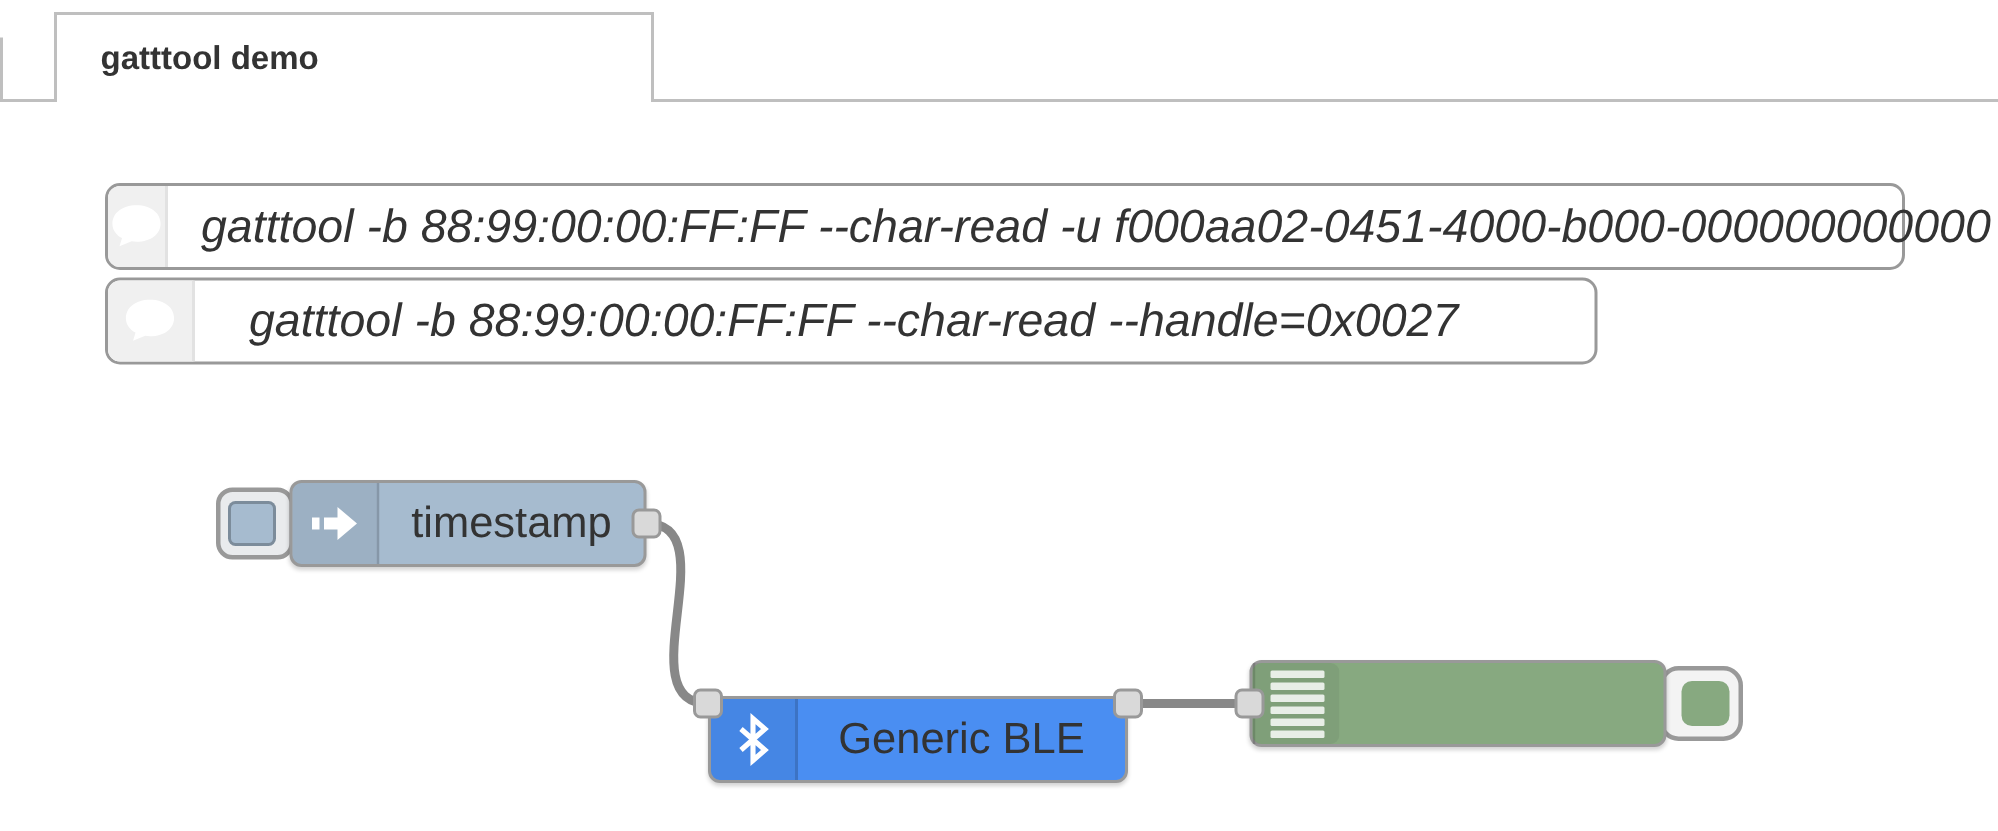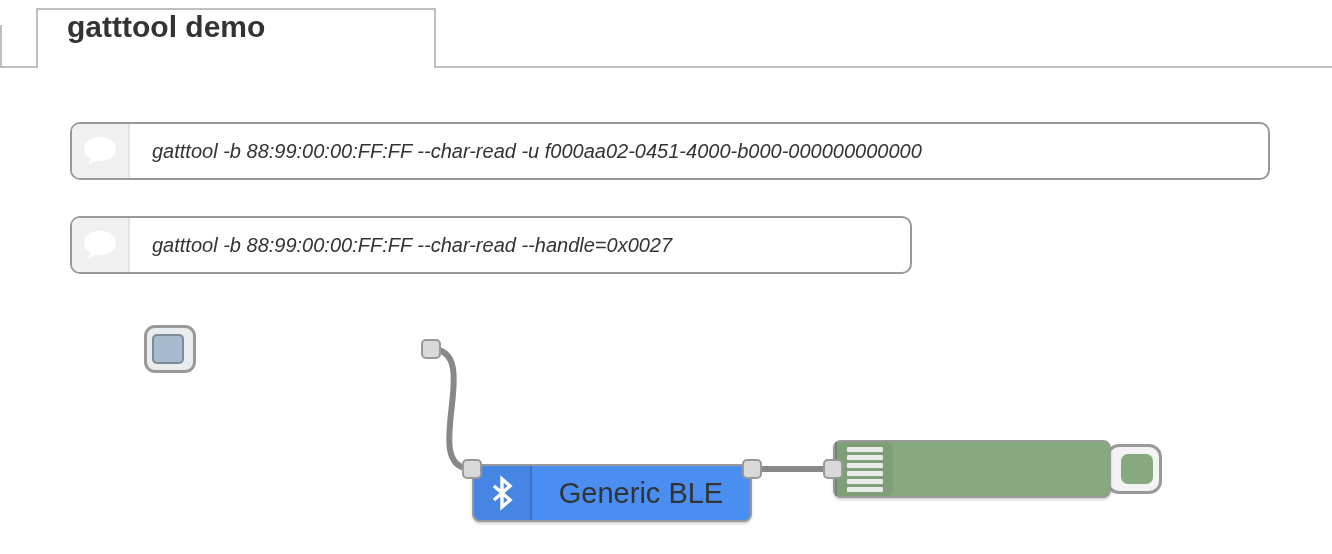--- a/index.html
+++ b/index.html
@@ -7,32 +7,32 @@
     position:relative;width:1332px;height:554px;background:#ffffff;
     font-family:"Liberation Sans",sans-serif;overflow:hidden;
   }
   
   .tabbar-line{position:absolute;left:0;top:66px;width:1332px;height:0;
     border-top:2px solid #bfbfbf;z-index:1;}
   .tab-stub{position:absolute;left:0;top:25px;height:41px;width:0;
     border-left:2px solid #bfbfbf;z-index:1;}
   .tab{position:absolute;left:36px;top:8px;width:400px;height:60px;
     background:#fff;border:2px solid #bfbfbf;border-bottom:none;
-    box-sizing:border-box;z-index:2;display:flex;
-    padding-left:29px;font-size:30px;font-weight:bold;color:#333;}
+    box-sizing:border-box;z-index:2;display:flex;align-items:center;
+    padding-left:29px;font-size:22px;font-weight:bold;color:#333;}
   
   .comment{position:absolute;height:58px;background:#fff;border:2px solid #999;
     border-radius:10px;box-sizing:border-box;display:flex;align-items:stretch;
     z-index:2;}
   .comment .icon-region{width:56px;background:#f0f0f0;border-right:2px solid #e2e2e2;
     border-radius:8px 0 0 8px;display:flex;align-items:center;justify-content:center;}
   .comment .ctext{display:flex;align-items:center;padding-left:22px;
-    font-style:italic;font-size:20px;color:#333;white-space:nowrap;}
+    font-style:italic;font-size:31px;color:#333;white-space:nowrap;}
   .c1{left:70px;top:122px;width:1200px;}
-  .c2{left:70px;top:216px;width:842px;}
+  .c2{left:70px;top:185px;width:995px;gap:14px;}
   
   .node{position:absolute;height:58px;border:2px solid #999;border-radius:8px;
     box-sizing:border-box;display:flex;align-items:stretch;z-index:3;
     box-shadow:0 2px 3px rgba(0,0,0,0.18);}
   .node .icon-region{width:56px;position:relative;display:flex;align-items:center;
     justify-content:center;background:rgba(0,0,0,0.055);}
   .node .icon-region.left{border-right:2px solid rgba(0,0,0,0.14);border-radius:6px 0 0 6px;}
   .node .icon-region.right{border-left:2px solid rgba(0,0,0,0.14);border-radius:0 6px 6px 0;}
   .node .label{flex:1;display:flex;align-items:center;justify-content:center;
     font-size:29px;color:#333;white-space:nowrap;}
@@ -95,20 +95,29 @@
 
   <svg id="wires">
     <path d="M 431 349 C 486 349 417 469 472 469"></path>
     <path d="M 752 469 L 833 469"></path>
   </svg>
 
   <div class="nbutton inject-btn">
     <div class="inner"></div>
   </div>
 
+  <div class="node inject">
+    <div class="icon-region left">
+      <svg width="34" height="34" viewBox="0 0 34 34">
+        <path d="M2 13 h5 v8 H2 z" fill="#ffffff"></path>
+        <path d="M10 13 h9 V6 l13 11 -13 11 v-7 h-9 z" fill="#ffffff"></path>
+      </svg>
+    </div>
+    <div class="label">timestamp</div>
+  </div>
 
   <div class="node ble">
     <div class="icon-region left">
       <svg width="26" height="38" viewBox="0 0 26 36">
         <path d="M5 11 L21 25 L13 32 L13 4 L21 11 L5 25" fill="none" stroke="#ffffff" stroke-width="3.4"></path>
       </svg>
     </div>
     <div class="label">Generic BLE</div>
   </div>
 

